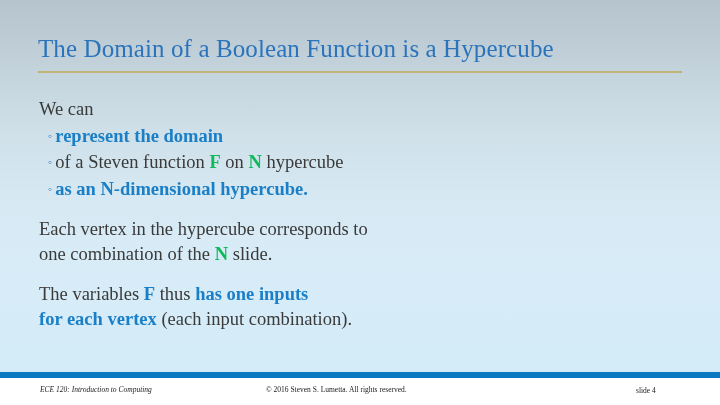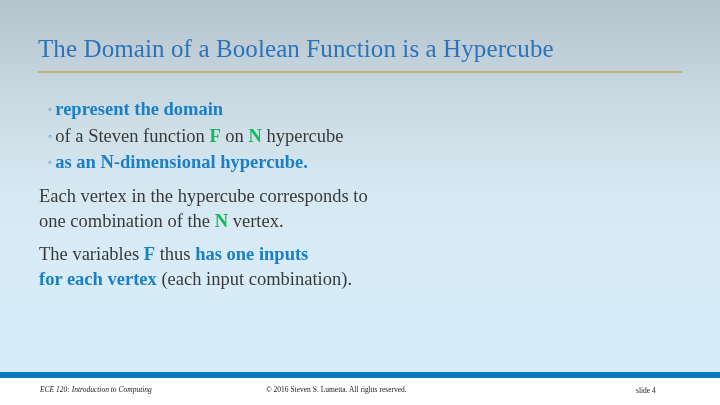--- a/index.html
+++ b/index.html
@@ -94,21 +94,21 @@
   .blue {
     color: #1a7fc6;
     font-weight: bold;
     text-align: center;
   }
   .green {
     color: #0fba5a;
     font-weight: bold;
   }
   .para {
-    margin-top: 8px;
+    margin-top: 15px;
     line-height: 25px;
   }
   .para .l2 { display: block; }
   
   .footer {
     position: absolute;
     left: 0;
     top: 383px;
     width: 720px;
     height: 16px;
@@ -143,36 +143,39 @@
 
   <div class="bg"></div>
   <div class="bottom-bar"></div>
   <div class="footer-white"></div>
 
   <div class="title">The Domain of a Boolean Function is a Hypercube</div>
   <div class="title-rule"></div>
 
   <div class="body">
 
+    <div class="line">
+      <span>We can</span>
+    </div>
 
     <div class="bullet-line">
       <span class="bullet-mark">◦</span><span class="blue">represent the domain</span>
     </div>
 
     <div class="bullet-line">
       <span class="bullet-mark">◦</span><span>of a Steven function </span><span class="green">F</span><span> on </span><span class="green">N</span><span> hypercube</span>
     </div>
 
     <div class="bullet-line">
       <span class="bullet-mark">◦</span><span class="blue">as an N-dimensional hypercube</span><span class="blue">.</span>
     </div>
 
     <div class="para">
       <span class="l2">Each vertex in the hypercube corresponds to</span>
-      <span class="l2"><span>one combination of the </span><span class="green">N</span><span> vertex.</span></span>
+      <span class="l2"><span>one combination of the </span><span class="green">N</span><span> slide.</span></span>
     </div>
 
     <div class="para">
       <span class="l2"><span>The variables </span><span class="blue">F</span><span> thus </span><span class="blue">has one inputs</span></span>
       <span class="l2"><span class="blue">for each vertex</span><span> (each input combination).</span></span>
     </div>
 
   </div>
 
   <div class="footer">

